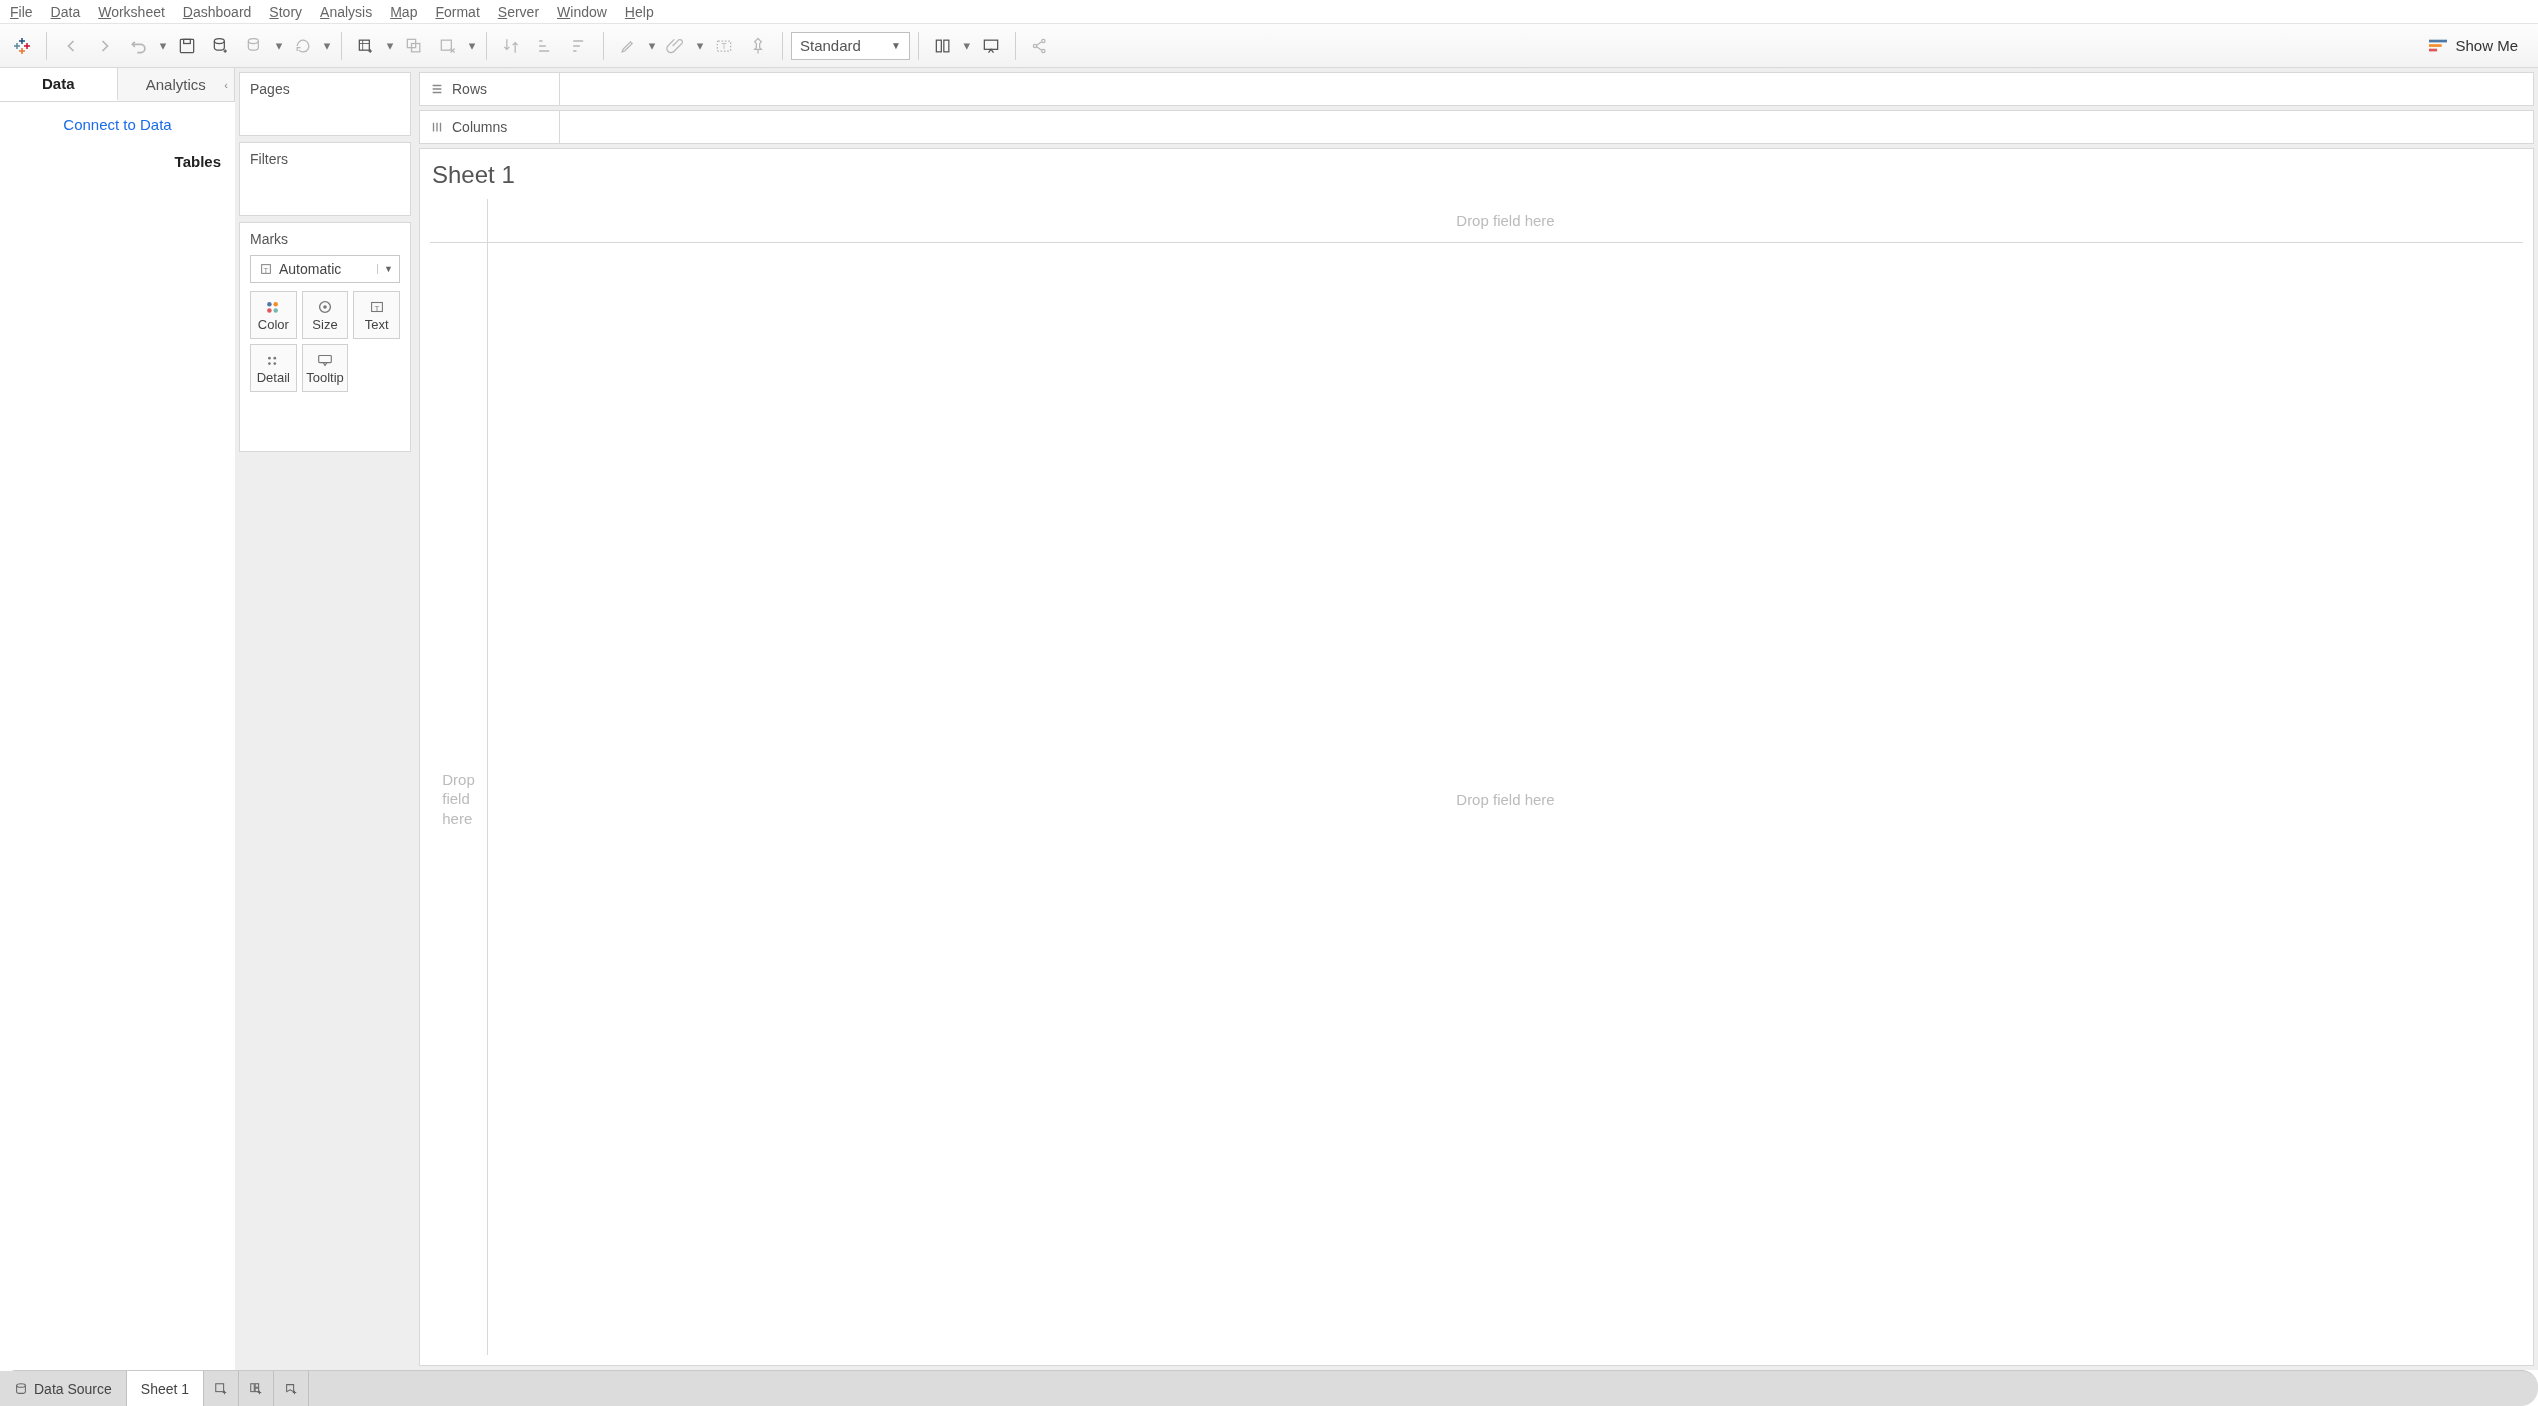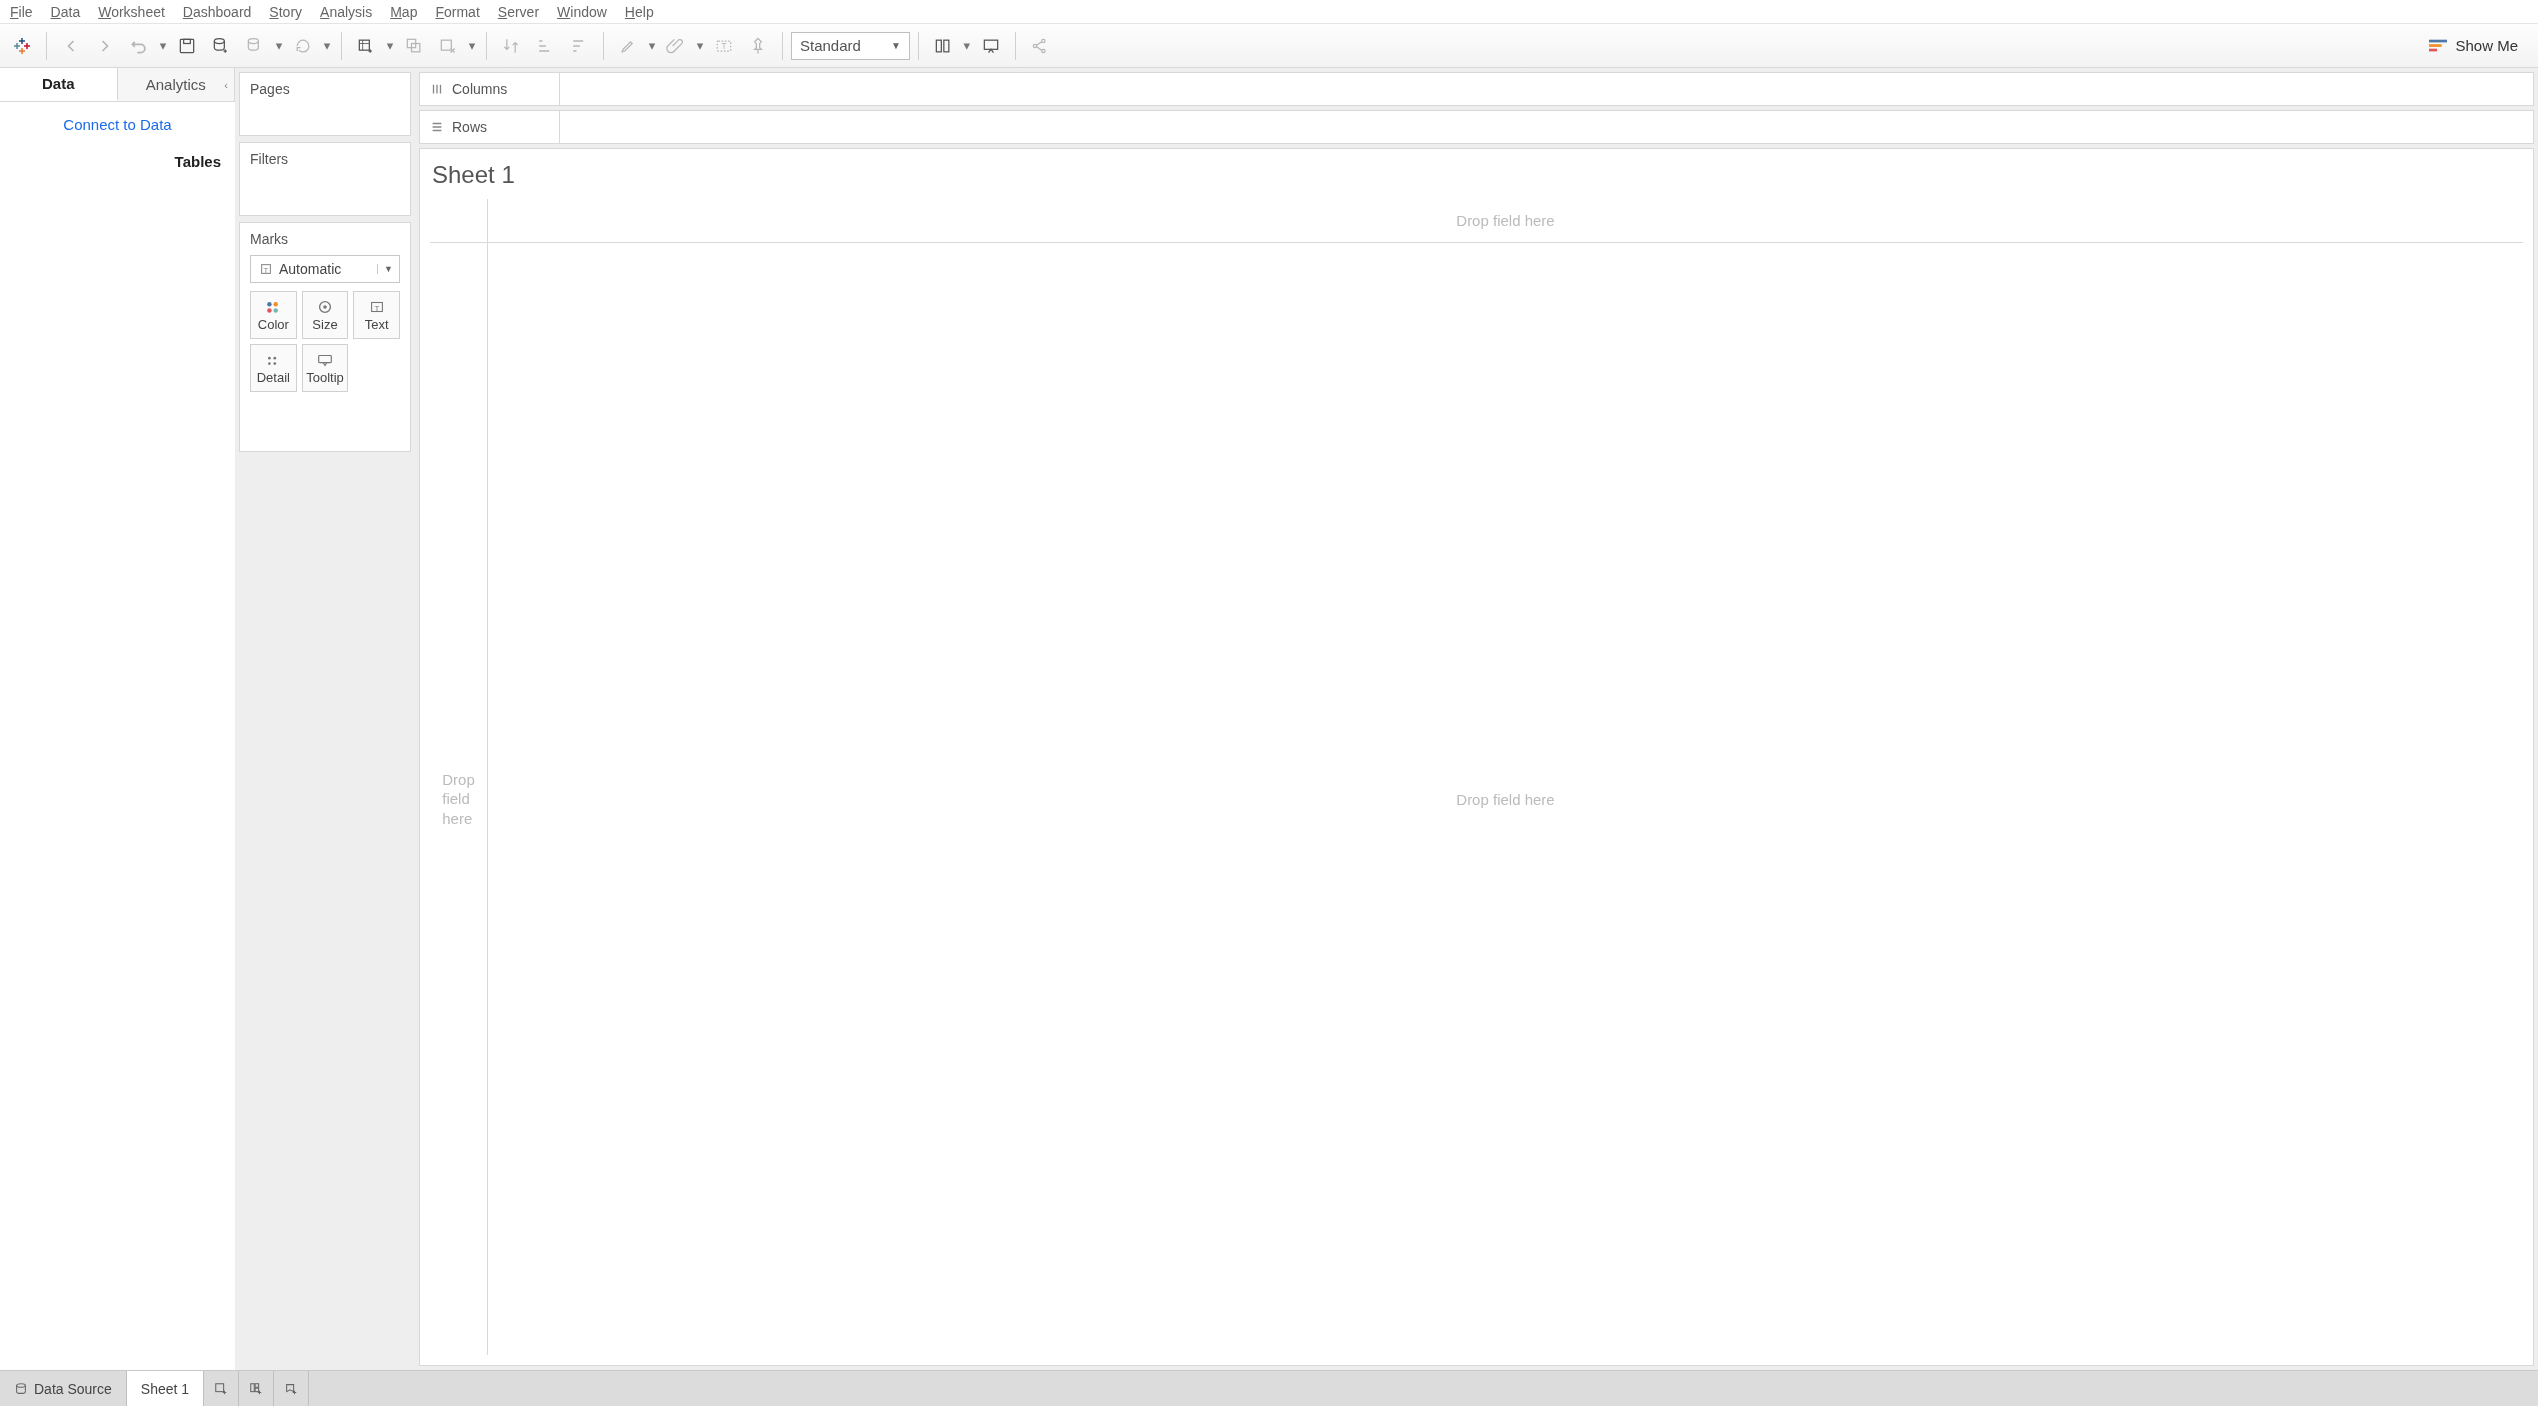--- a/index.html
+++ b/index.html
@@ -59,21 +59,21 @@
 .shelf-drop { flex:1; height:100%; border:1px solid transparent;}
 .sheetbox { flex:1; background:#fff; border:1px solid #d8d8d8; display:flex; flex-direction:column; padding:8px 10px 10px 10px; min-height:0;}
 .sheet-title { font-size:24px; font-weight:400; color:#555; padding:4px 2px 10px 2px;}
 .dropzone { flex:1; display:grid; grid-template-columns: 58px 1fr; grid-template-rows: 44px 1fr; border:0; min-height:0;}
 .dz-corner { border-right:1px solid #d8d8d8; border-bottom:1px solid #d8d8d8;}
 .dz-top { border-bottom:1px solid #d8d8d8; display:flex; align-items:center; justify-content:center; color:#bbb; font-size:15px;}
 .dz-left { border-right:1px solid #d8d8d8; display:flex; align-items:center; justify-content:center; color:#bbb; font-size:15px; line-height:1.3;}
 .dz-main { display:flex; align-items:center; justify-content:center; color:#bbb; font-size:15px;}
 
 
-.bottom { height:36px; background:#dcdcdc; display:flex; align-items:stretch; border-top:1px solid #c8c8c8;}
+.bottom { height:36px; background:#dcdcdc; display:flex; align-items:stretch; border-top:1px solid #c8c8c8;border-radius:17px;}
 .btab { display:flex; align-items:center; gap:6px; padding:0 14px; border-right:1px solid #c0c0c0; font-size:14px; color:#444; background:#dcdcdc;}
 .btab.active { background:#fff; font-weight:500;}
 .btab svg { width:14px; height:14px; color:#666;}
 .btab.icon-only { padding:0 10px;}
 
 
 .tablogo { width:18px; height:18px; }
 
 </style>
 </head>
@@ -349,32 +349,32 @@
           </div>
           <div class="mark-btn spacer"></div>
         </div>
       </div>
     </div>
 
     <div class="viewarea">
       <div class="shelf">
         <div class="shelf-label">
           <svg viewBox="0 0 16 16">
+              <path d="M3 4h10M3 8h10M3 12h10" stroke="#888" stroke-width="1.5"></path>
+            </svg>
+          <span>Rows</span>
+        </div>
+        <div class="shelf-drop"></div>
+      </div>
+      <div class="shelf">
+        <div class="shelf-label">
+          <svg viewBox="0 0 16 16">
               <path d="M4 3v10M8 3v10M12 3v10" stroke="#888" stroke-width="1.5"></path>
             </svg>
           <span>Columns</span>
-        </div>
-        <div class="shelf-drop"></div>
-      </div>
-      <div class="shelf">
-        <div class="shelf-label">
-          <svg viewBox="0 0 16 16">
-              <path d="M3 4h10M3 8h10M3 12h10" stroke="#888" stroke-width="1.5"></path>
-            </svg>
-          <span>Rows</span>
         </div>
         <div class="shelf-drop"></div>
       </div>
       <div class="sheetbox">
         <div class="sheet-title">Sheet 1</div>
         <div class="dropzone">
           <div class="dz-corner"></div>
           <div class="dz-top">Drop field here</div>
           <div class="dz-left" style="white-space:pre-line;">Drop
 field

